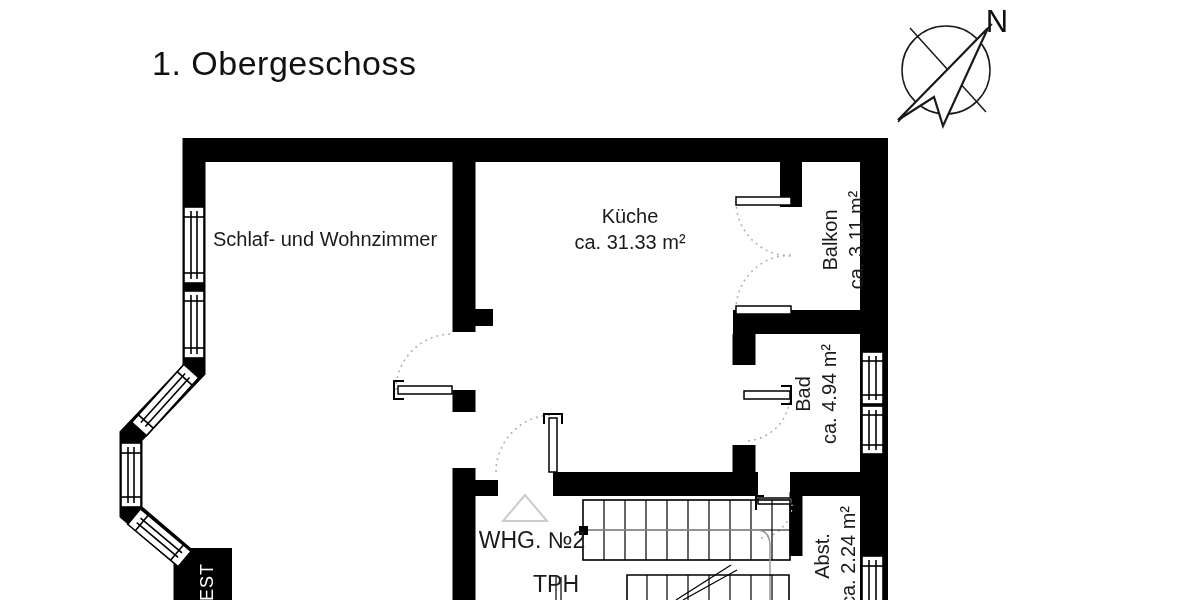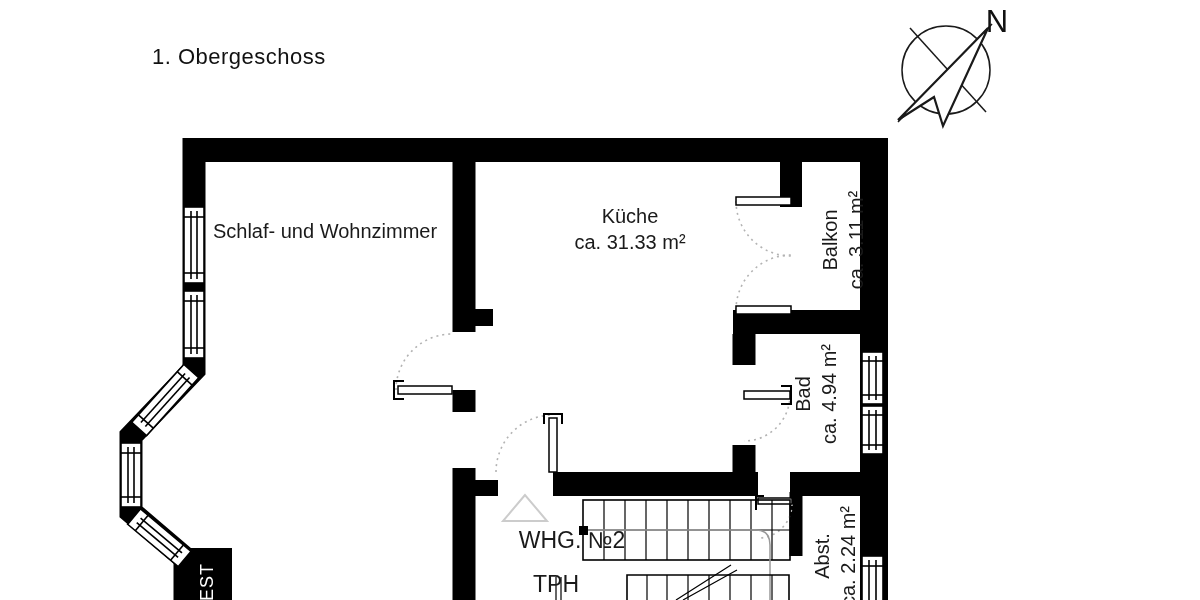--- a/index.html
+++ b/index.html
@@ -8,21 +8,21 @@
     background:#ffffff;font-family:"Liberation Sans",sans-serif;color:#1a1a1a;
   }
   #plan-svg{position:absolute;left:0;top:0;width:1200px;height:600px;}
   .label{
     position:absolute;transform:translate(-50%,-50%);
     text-align:center;font-size:20px;line-height:1.28;white-space:nowrap;color:#1a1a1a;
   }
   .label.rot{transform:translate(-50%,-50%) rotate(-90deg);}
   .label .area{display:block;}
   .title{
-    position:absolute;left:152px;top:44px;font-size:22px;color:#111;
+    position:absolute;left:152px;top:44px;font-size:34px;color:#111;
     letter-spacing:.5px;white-space:nowrap;
   }
   .north{
     position:absolute;left:997px;top:22px;transform:translate(-50%,-50%);
     font-size:31px;color:#111;
   }
   .biglabel{font-size:23px;}
   .nest{
     color:#ffffff;font-size:18px;letter-spacing:1px;
   }
@@ -192,21 +192,21 @@
       <path d="M910 28 L986 112" stroke-width="1.5"></path>
       <path d="M988 28 L898 120 L934 97 L943 126 Z" fill="#fff" stroke-width="2.2"></path>
       <path d="M988 28 L906 112" stroke-width="1"></path>
     </g>
   </svg>
 
   <div class="title">1. Obergeschoss</div>
 
   <div class="north">N</div>
 
-  <div class="label" style="left:325px;top:232px;">
+  <div class="label" style="left:325px;top:240px;">
     <span>Schlaf- und Wohnzimmer</span>
   </div>
 
   <div class="label" style="left:630px;top:230px;">
     <span>Küche</span>
     <span class="area">ca. 31.33 m²</span>
   </div>
 
   <div class="label rot" style="left:844px;top:240px;">
     <span>Balkon</span>
@@ -216,19 +216,19 @@
   <div class="label rot" style="left:817px;top:394px;">
     <span>Bad</span>
     <span class="area">ca. 4.94 m²</span>
   </div>
 
   <div class="label rot" style="left:836px;top:556px;">
     <span>Abst.</span>
     <span class="area">ca. 2.24 m²</span>
   </div>
 
-  <div class="label biglabel" style="left:552px;top:541px;padding-left:40px;">WHG. №2</div>
+  <div class="label biglabel" style="left:512px;top:541px;padding-left:40px;">WHG. №2</div>
 
   <div class="label biglabel" style="left:556px;top:585px;">TPH</div>
 
   <div class="label rot nest" style="left:208px;top:589px;">NEST</div>
 
 </div>
 
 </body></html>

